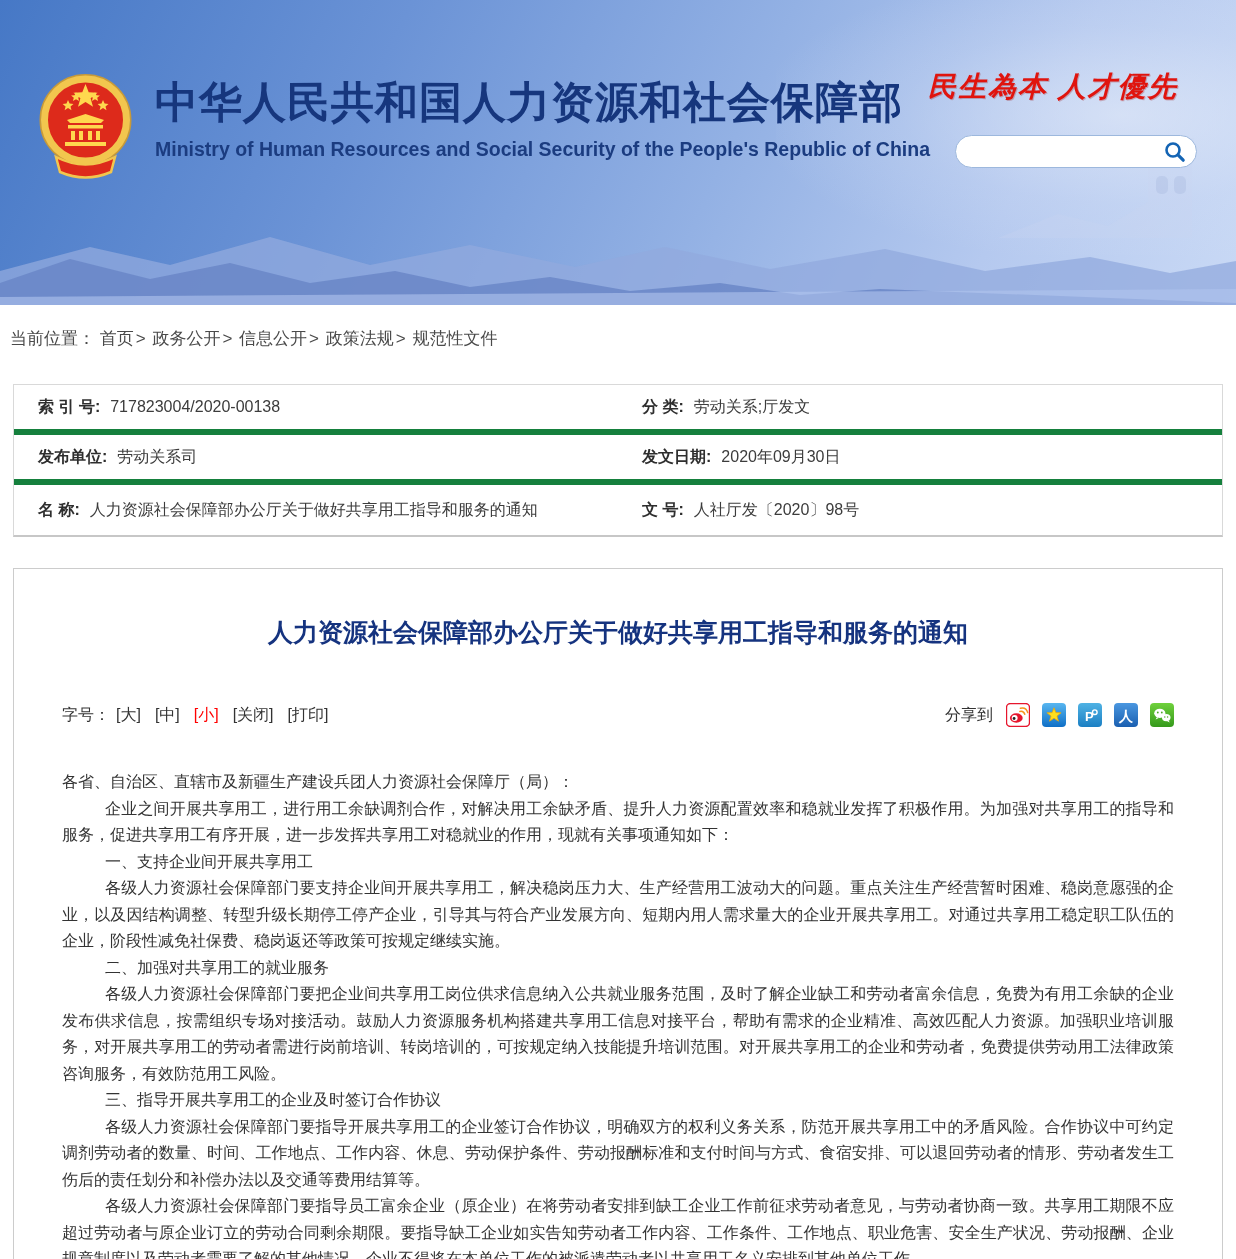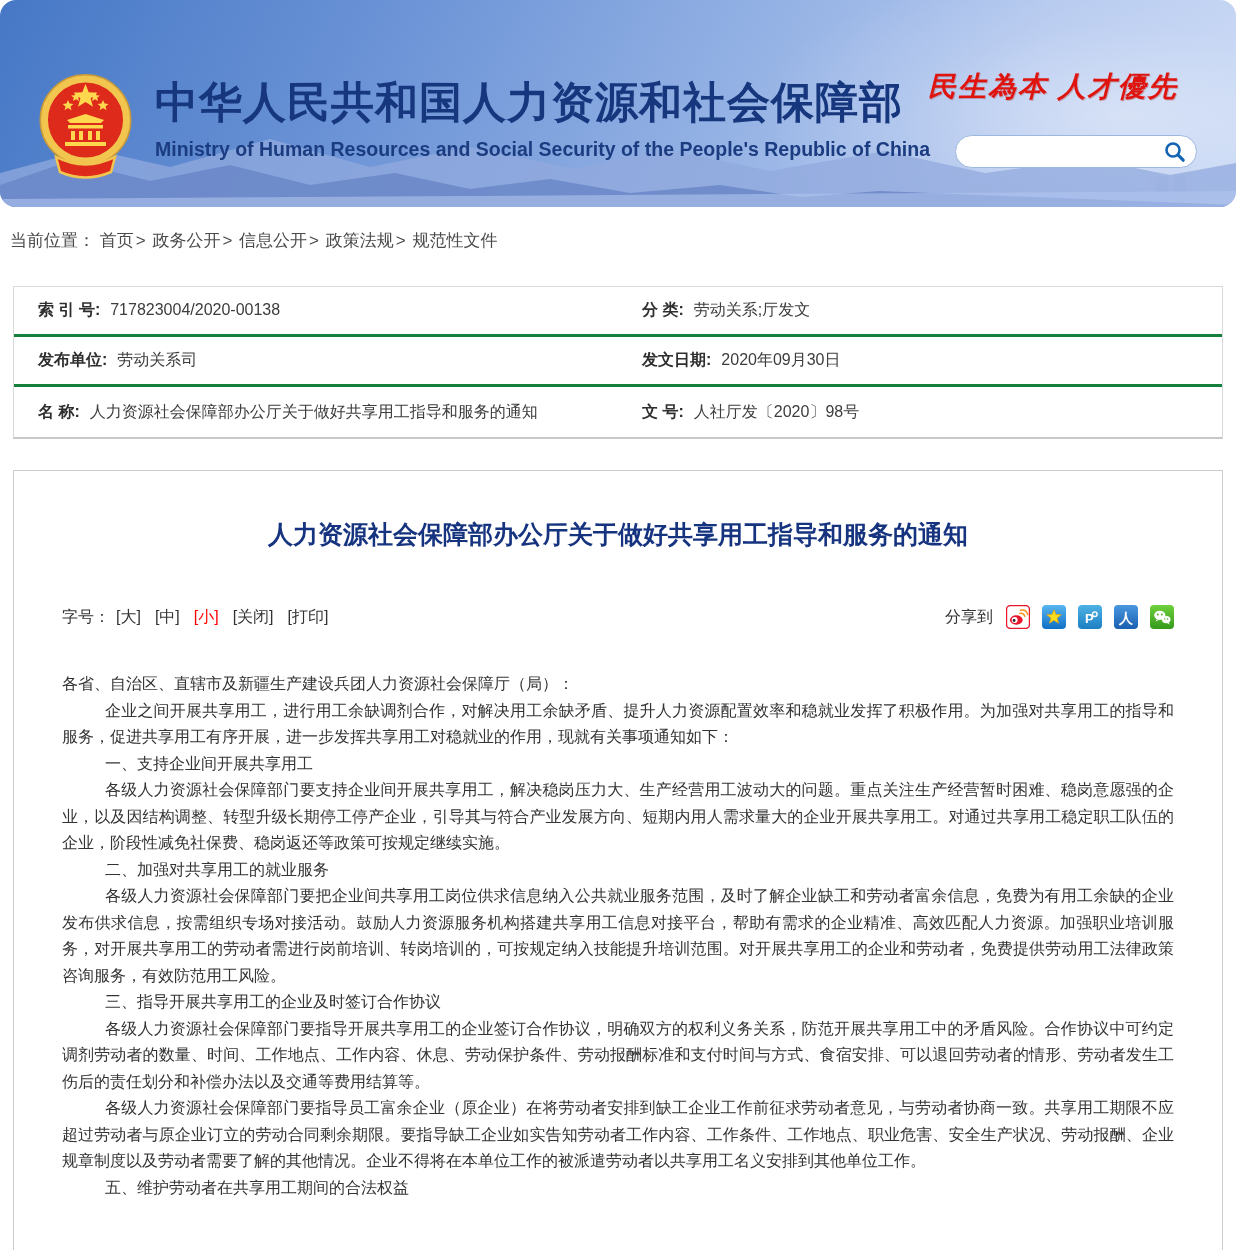--- a/index.html
+++ b/index.html
@@ -2,25 +2,24 @@
 <html><head>
 <meta charset="utf-8">
 <style>
   * { box-sizing: border-box; }
   html, body { margin: 0; padding: 0; background: #ffffff; }
   body { font-family: "Liberation Sans", sans-serif; }
   .page { position: relative; width: 1236px; height: 1259px; overflow: hidden; background: #ffffff; margin: 0 auto; }
 
   
   .site-header {
-    position: relative; width: 1236px; height: 207px;
+    position: relative; width: 1236px; height: 305px;
     background: linear-gradient(115deg, #4678c6 0%, #6b93d6 28%, #8fadе2 55%, #aec6ee 78%, #c6d7f4 100%);
     background: linear-gradient(115deg, #4678c6 0%, #6b93d6 30%, #93b1e4 58%, #b5c9ef 80%, #c9d9f5 100%);
     overflow: hidden;
-    border-radius: 16px;
   }
   .header-haze { position:absolute; right:0; top:0; width:460px; height:255px;
     background: radial-gradient(ellipse at 75% 45%, rgba(235,240,250,0.55) 0%, rgba(210,222,245,0.25) 45%, rgba(210,222,245,0) 75%); }
   .wall-mark { position:absolute; right:18px; top:118px; opacity:0.5; }
   .mountains { position: absolute; left: 0; bottom: 0; width: 1236px; height: 86px; display:block; }
   .emblem { position: absolute; left: 38px; top: 58px; width: 95px; height: 132px; }
   .title-block { position: absolute; left: 155px; top: 76px; color: #16367d; }
   .site-title { margin: 0; font-size: 43px; font-weight: bold; letter-spacing: 1px; line-height: 52px; color: #16367d; }
   .site-subtitle { margin-top: 10px; font-size: 19.5px; font-weight: bold; color: #1b3c80; }
   .slogan { position: absolute; left: 928px; top: 68px; width: 290px; font-size: 28px; font-weight: bold; font-style: italic;
@@ -30,21 +29,21 @@
   .search-input { flex: 1; border: none; outline: none; background: transparent; font-size: 14px; height: 26px; min-width: 0; }
   .search-btn { border: none; background: transparent; padding: 0; width: 26px; height: 26px; cursor: pointer; display:flex; align-items:center; justify-content:center; }
 
   
   .breadcrumb { margin: 22px 0 16px 10px; font-size: 17px; color: #4a4a4a; }
   .breadcrumb a { color: #4a4a4a; text-decoration: none; }
   .crumb-sep { margin: 0 2px; }
 
   
   .meta-table { margin: 34px 13px 0 13px; border: 1px solid #d9d9d9; border-bottom: 2px solid #c7c7c7; background: #ffffff; }
-  .meta-row { display: flex; height: 50px; align-items: center; border-bottom: 3px solid #15803d; }
+  .meta-row { display: flex; height: 50px; align-items: center; border-bottom: 6px solid #15803d; }
   .meta-row:last-child { border-bottom: none; }
   .meta-cell { width: 50%; padding-left: 24px; font-size: 16px; color: #3c3c3c; white-space: nowrap; overflow: hidden; }
   .meta-label { font-weight: bold; color: #2e2e2e; margin-right: 10px; }
 
   
   .article-panel { margin: 31px 13px 0 13px; border: 1px solid #cccccc; border-bottom: none; background: #ffffff;
     height: 780px; padding: 46px 48px 0 48px; }
   .article-title { margin: 0; text-align: center; font-size: 25px; line-height: 34px; font-weight: bold; color: #15337f; }
   .controls-row { margin-top: 52px; display: flex; justify-content: space-between; align-items: center; height: 28px; }
   .font-controls { display: flex; align-items: center; font-size: 16px; color: #333; }

